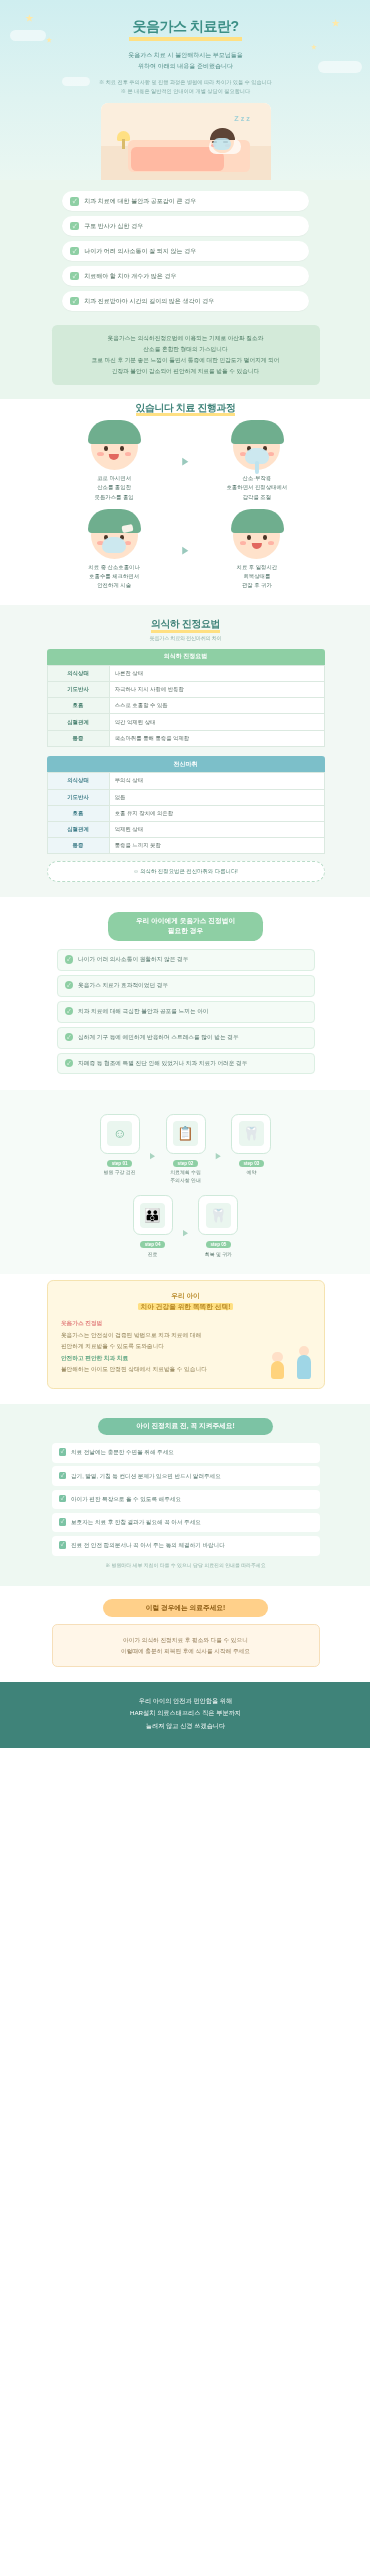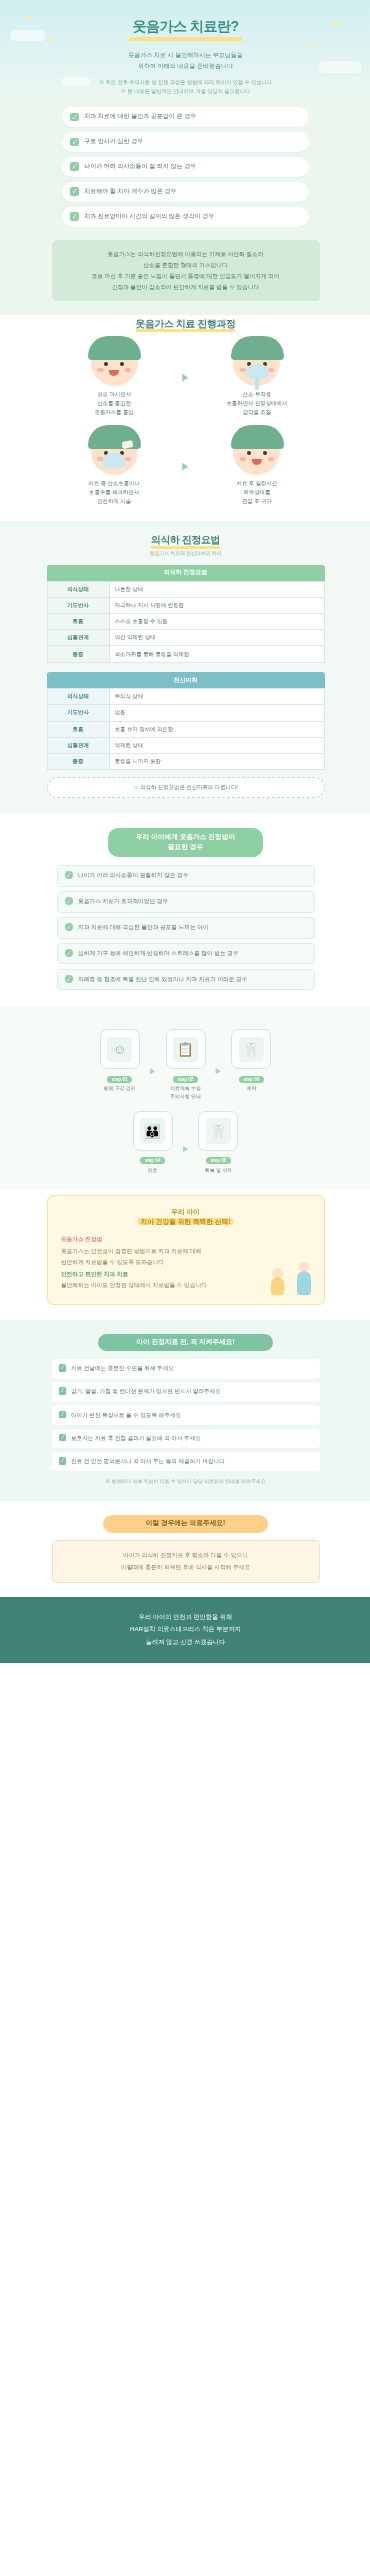--- a/index.html
+++ b/index.html
@@ -227,20 +227,39 @@
 
     <div class="hero-sub">
       <div>웃음가스 치료 시 불안해하시는 부모님들을</div>
       <div>위하여 아래의 내용을 준비했습니다</div>
     </div>
     <div class="hero-note">
       <div>※ 치료 전후 주의사항 및 진행 과정은 병원에 따라 차이가 있을 수 있습니다</div>
       <div>※ 본 내용은 일반적인 안내이며 개별 상담이 필요합니다</div>
     </div>
 
+    <div class="hero-img">
+      <div class="bed-room">
+        <div class="bed-wall"></div>
+        <div class="bed-floor"></div>
+        <div class="lamp"></div>
+        <div class="lamp-stand"></div>
+        <div class="bed-frame"></div>
+        <div class="bed-blanket"></div>
+        <div class="pillow"></div>
+        <div class="kid-head"></div>
+        <div class="kid-hair"></div>
+        <div class="kid-eye l"></div>
+        <div class="kid-eye r"></div>
+        <div class="kid-cheek l"></div>
+        <div class="kid-cheek r"></div>
+        <div class="mask-shape"></div>
+        <span class="zzz" style="right:20.6px; top:11.3px; font-size:7.2px;">Z z z</span>
+      </div>
+    </div>
   </section>
 
   <section class="check-sec">
     <div class="check-list">
       <div class="check-item">
         <span class="check-box">✓</span>
         <span class="check-text">치과 치료에 대한 불안과 공포감이 큰 경우</span>
       </div>
       <div class="check-item">
         <span class="check-box">✓</span>
@@ -265,21 +284,21 @@
     <div class="note-box">
       <div>웃음가스는 의식하진정요법에 이용되는 기체로 아산화 질소와</div>
       <div>산소를 혼합한 형태의 가스입니다</div>
       <div>코로 마신 후 기분 좋은 느낌이 들면서 통증에 대한 민감도가 떨어지게 되어</div>
       <div>긴장과 불안이 감소되어 편안하게 치료를 받을 수 있습니다</div>
     </div>
   </section>
 
   <section class="sec process">
     <h2 class="sec-title">
-      <span class="under">웃음가스 치료 진행과정</span>
+      <span class="under">있습니다 치료 진행과정</span>
     </h2>
 
     <div class="proc-grid">
 
       <div class="proc-cell">
         <div class="face">
           <span class="hair green"></span>
           <span class="eye l"></span>
           <span class="eye r"></span>
           <span class="cheek l"></span>

